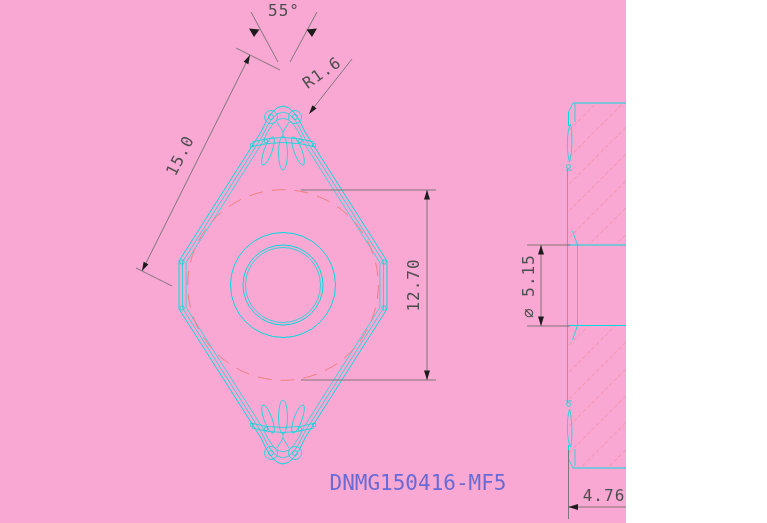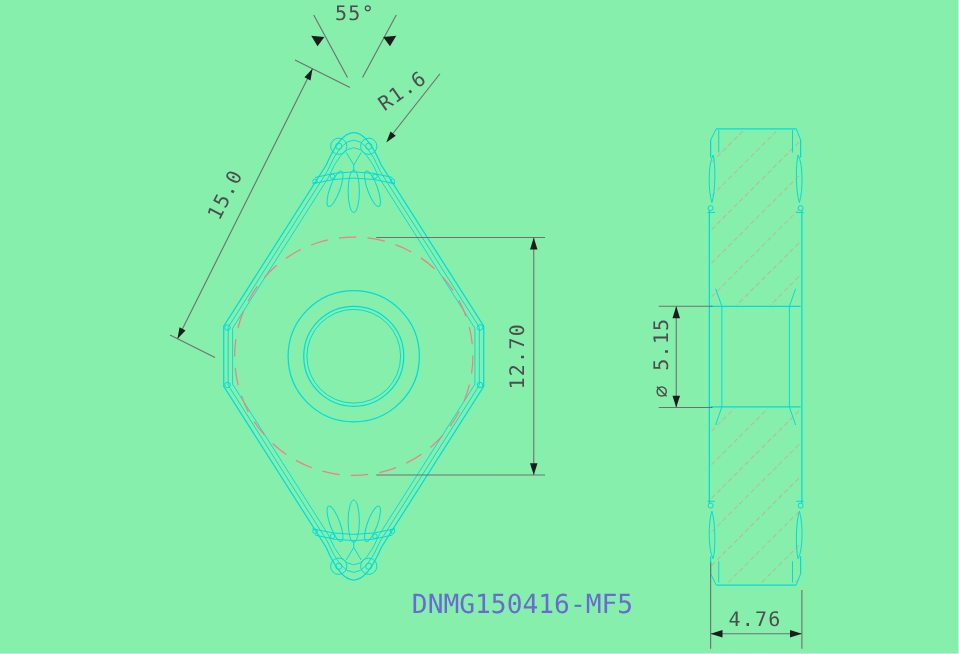--- a/index.html
+++ b/index.html
@@ -1,16 +1,16 @@
 <!DOCTYPE html>
 <html><head>
 <meta charset="utf-8">
 <style>
   html,body{margin:0;padding:0;background:#ffffff;}
-  #stage{position:relative;width:767px;height:523px;background:#86efac;overflow:hidden;
+  #stage{position:relative;width:626px;height:523px;background:#f9a8d4;overflow:hidden;
          font-family:"DejaVu Sans Mono","DejaVu Sans",monospace;}
   svg{display:block}
   .geo{fill:none;stroke:#00dcdc;stroke-width:1;}
   .geo2{fill:none;stroke:#00dcdc;stroke-width:.8;}
   .redline{fill:none;stroke:#f08080;stroke-width:1;stroke-dasharray:14 9;}
   .hatchline{stroke:#f08080;stroke-width:.9;stroke-dasharray:4 2.5;}
   .dimline{fill:none;stroke:#707070;stroke-width:.9;}
   .arrow{fill:#1c1c1c;stroke:none;}
   .dimtext{font:16px "DejaVu Sans Mono","DejaVu Sans",monospace;fill:#4d4d4d;letter-spacing:1px;}
   .labeltext{font:21px "DejaVu Sans Mono","DejaVu Sans",monospace;fill:#6a6ad4;}

